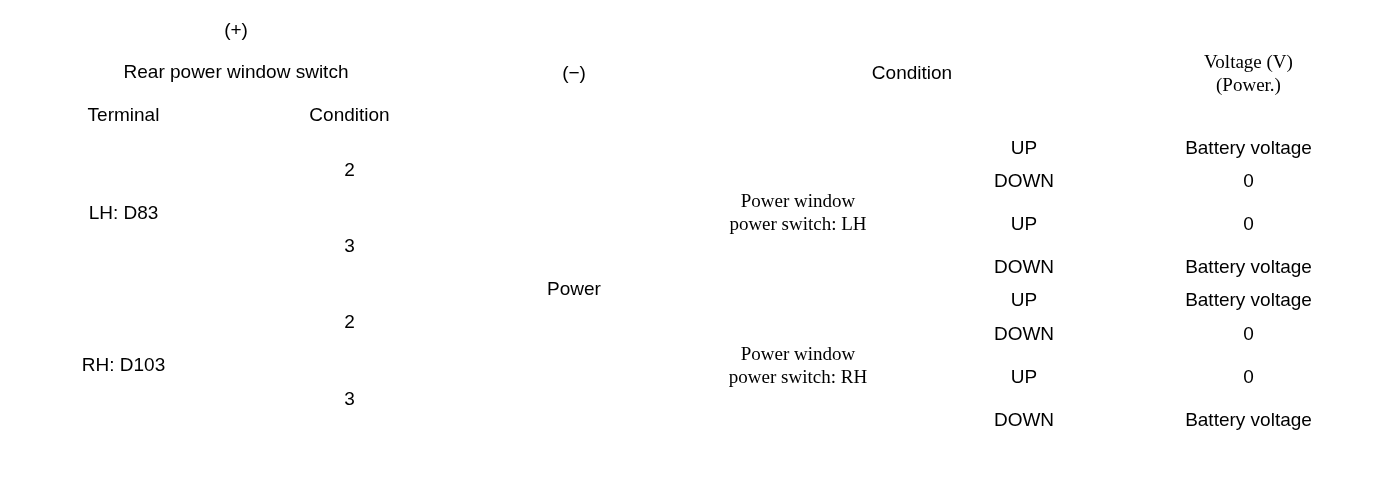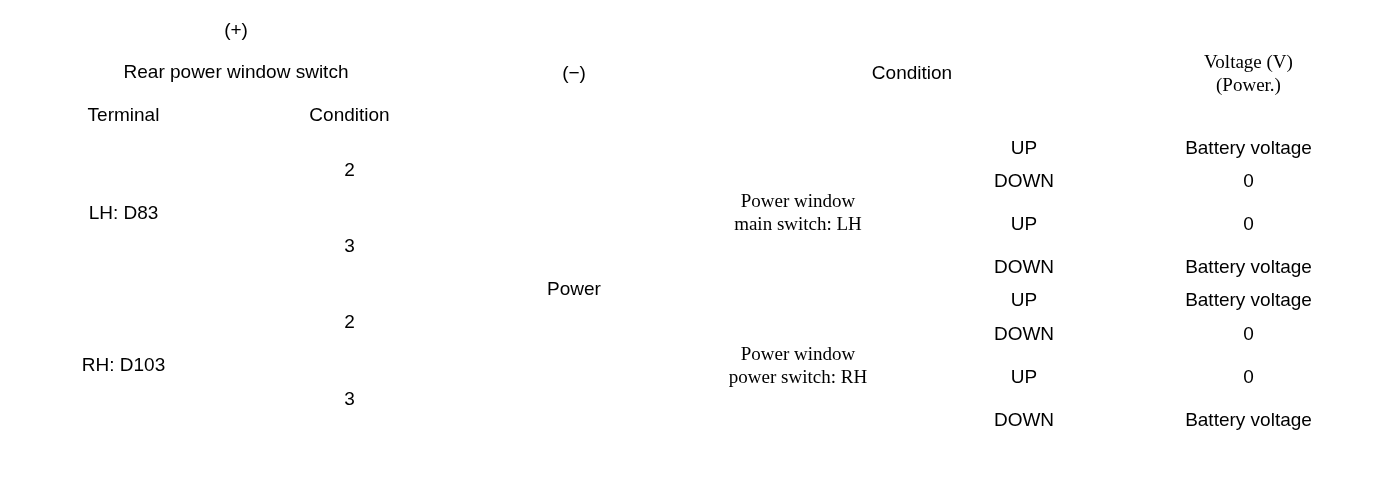--- a/index.html
+++ b/index.html
@@ -96,21 +96,21 @@
         <td class="b-thick r-thin" style="height:43px">Terminal</td>
         <td class="b-thick">Condition</td>
       </tr>
 
       <tr>
         <td rowspan="4" class="b-thick r-thin" style="height:42px">LH: D83</td>
         <td rowspan="2" class="b-thin">2</td>
         <td rowspan="8" class="b-thick l-med r-med">Power</td>
         <td rowspan="4" class="b-thick two-line">
           <span>Power window</span><br>
-          <span>main switch: LH</span>
+          <span>power switch: LH</span>
         </td>
         <td class="b-thin l-thin r-med">UP</td>
         <td class="b-thin">Battery voltage</td>
       </tr>
 
       <tr>
         <td class="b-thick l-thin r-med" style="height:43px">DOWN</td>
         <td class="b-thick">0</td>
       </tr>
 

